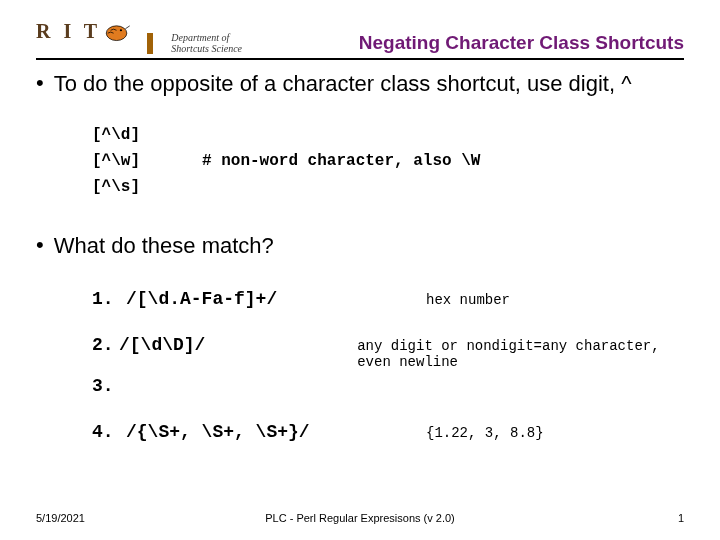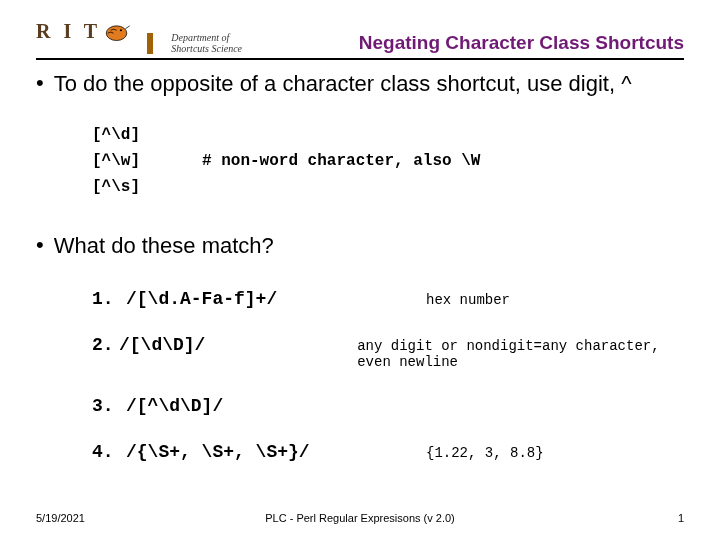--- a/index.html
+++ b/index.html
@@ -195,21 +195,20 @@
         <div class="patt">/[\d.A-Fa-f]+/</div>
         <div class="ans">hex number</div>
       </div>
       <div class="numrow">
         <div class="n">2.</div>
         <div class="patt">/[\d\D]/</div>
         <div class="ans">any digit or nondigit=any character, even newline</div>
       </div>
       <div class="numrow">
         <div class="n">3.</div>
-        <div class="patt">/[^\d\D]/</div>
       </div>
       <div class="numrow">
         <div class="n">4.</div>
         <div class="patt">/{\S+, \S+, \S+}/</div>
         <div class="ans">{1.22, 3, 8.8}</div>
       </div>
     </div>
 
   </div>
 

